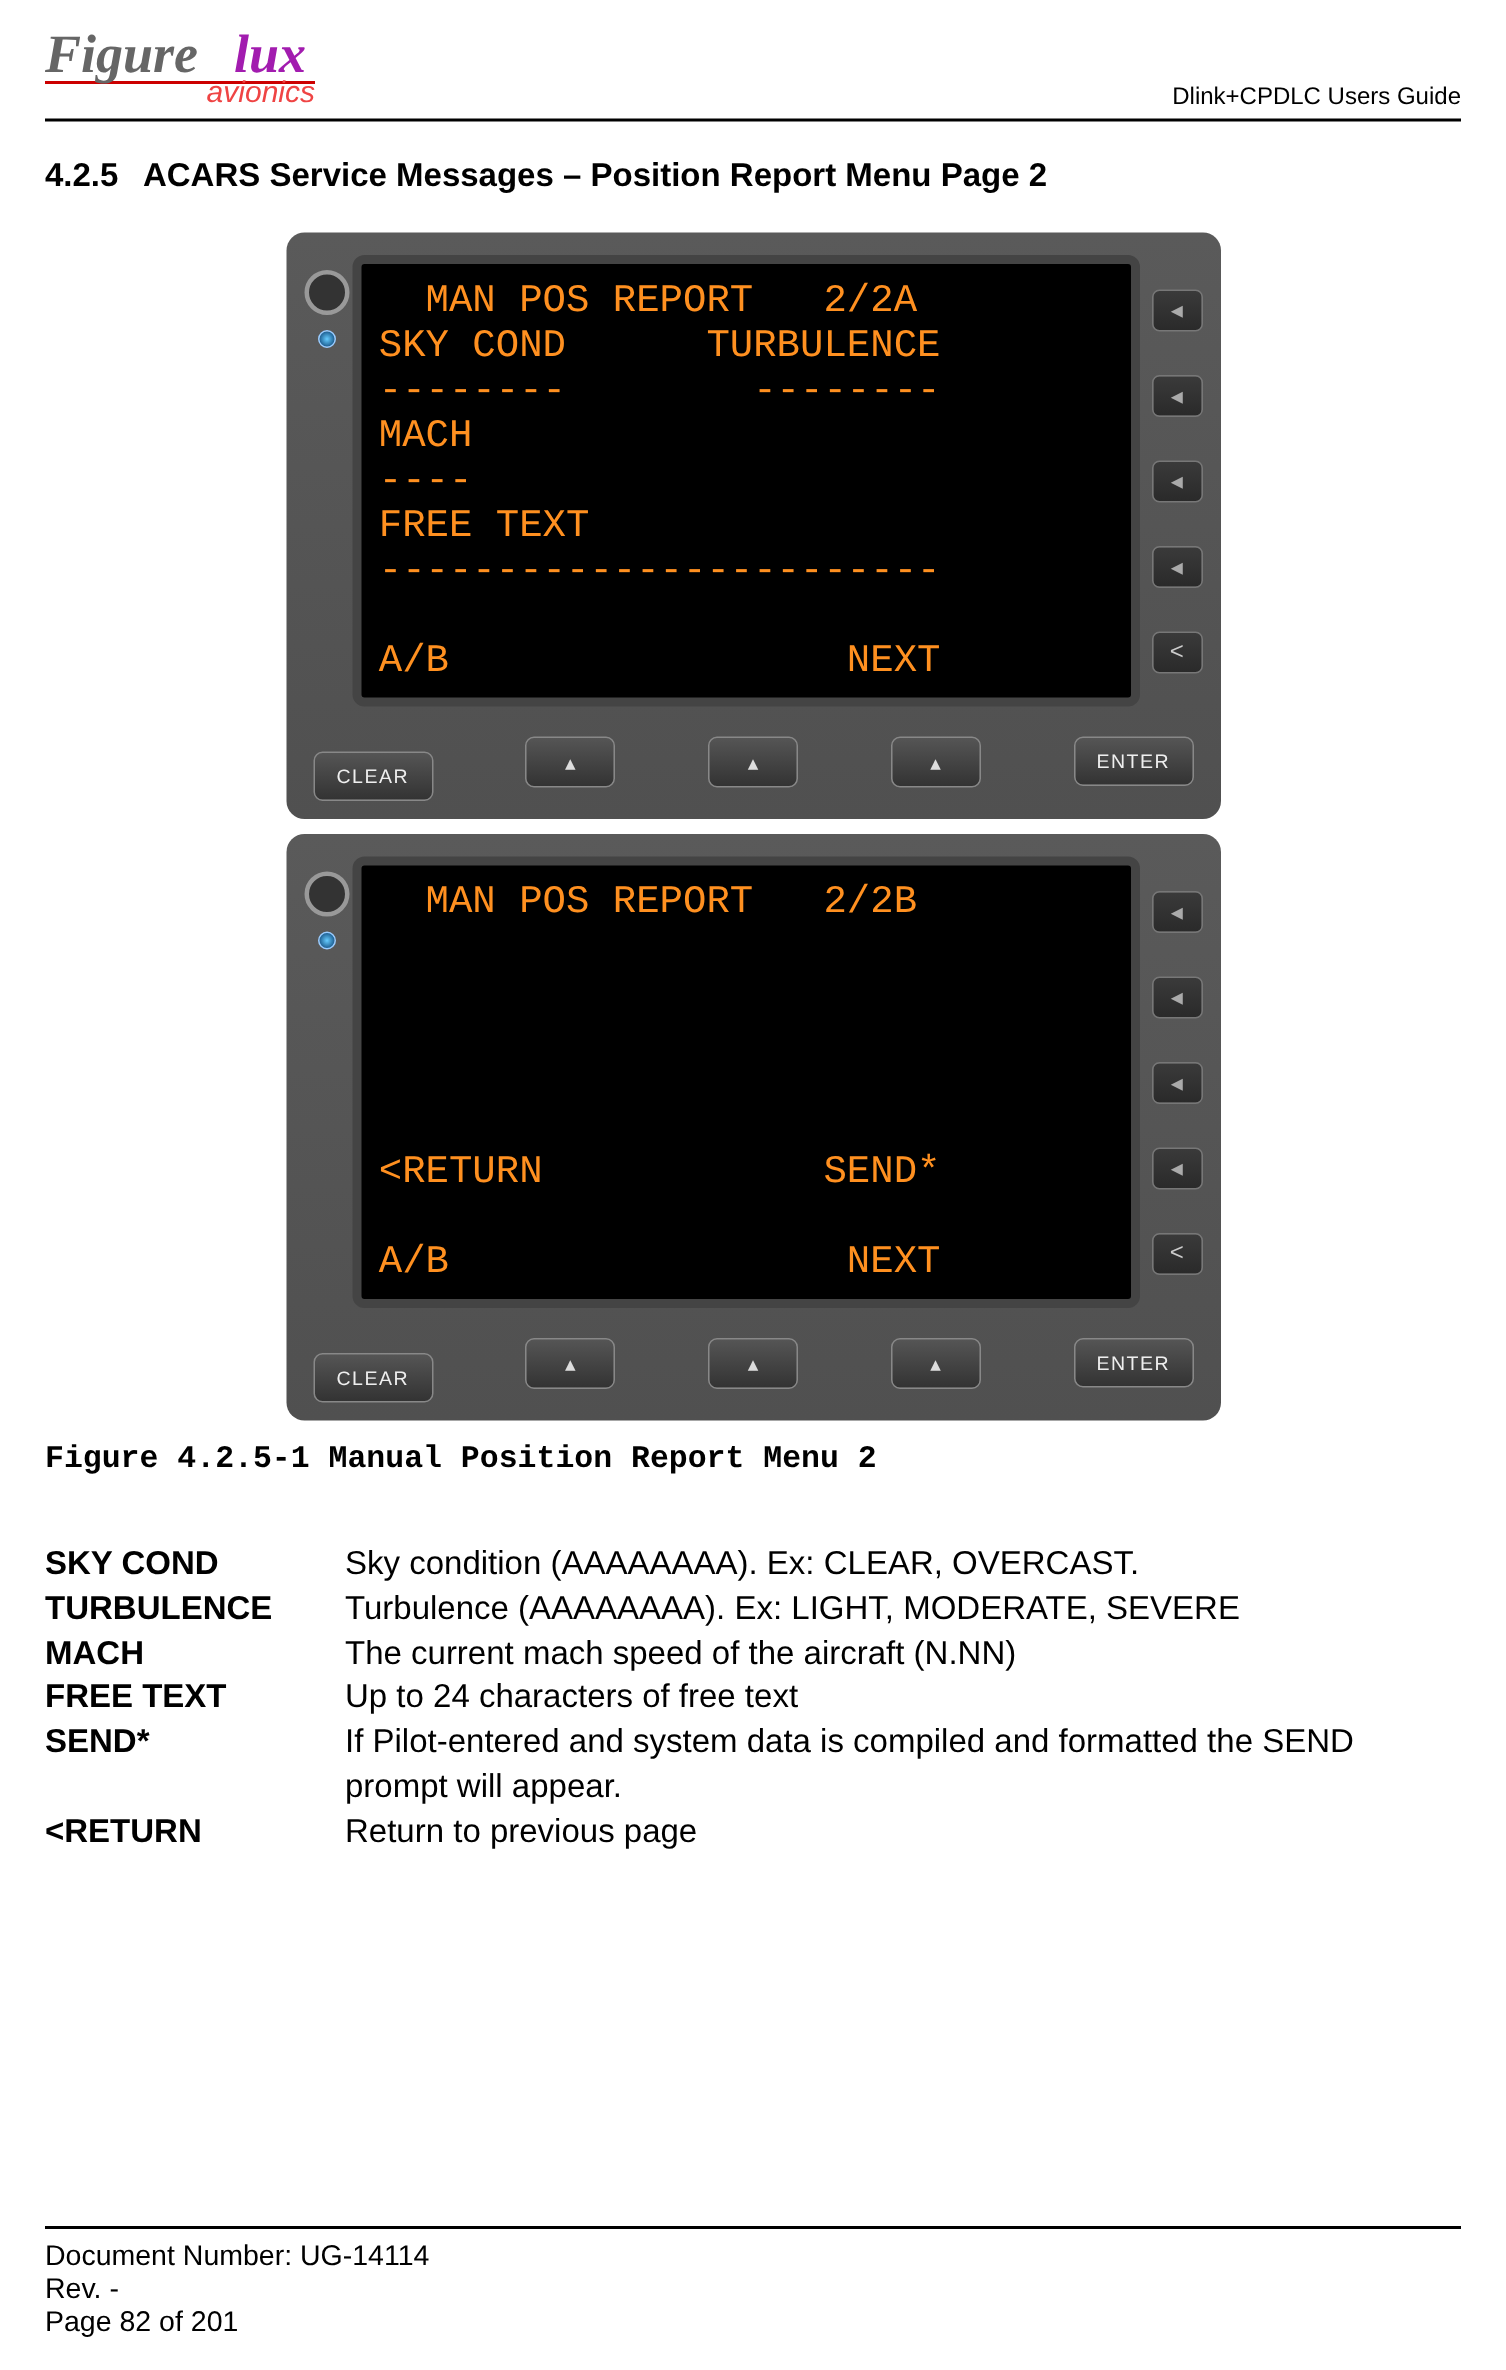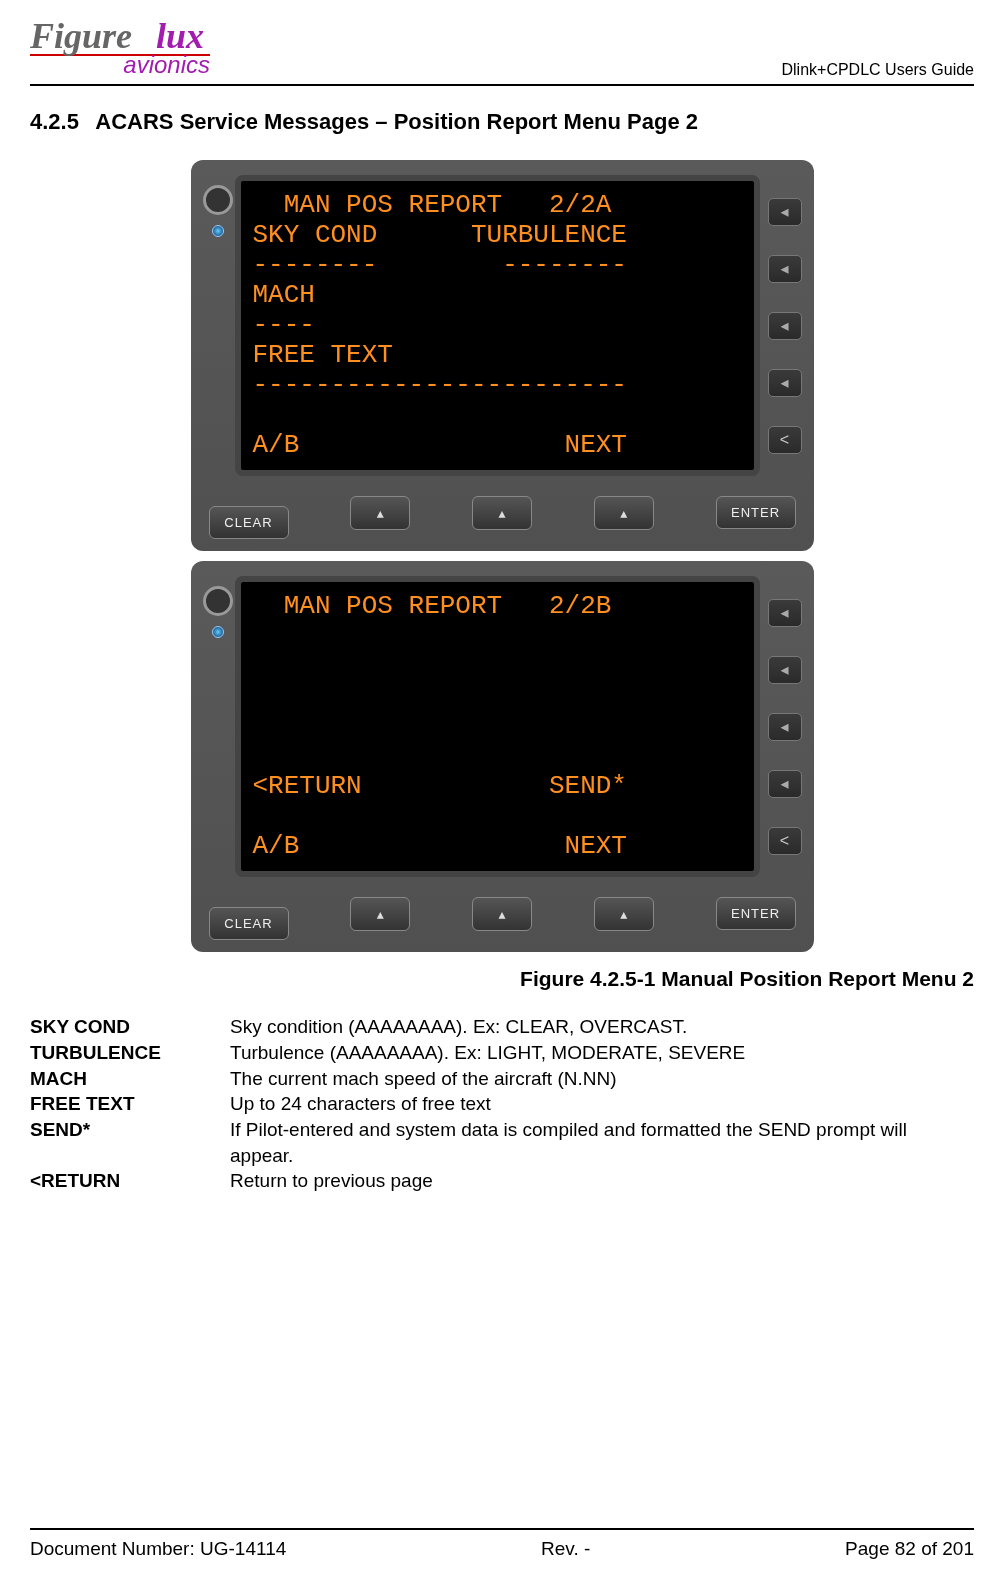--- a/index.html
+++ b/index.html
@@ -27,23 +27,23 @@
       font-style: italic;
       font-family: "Times New Roman", serif;
       color: #666;
       line-height: 0.9;
     }
     .logo .lx {
       color: #a21caf;
       margin-left: 24px;
     }
     .logo-sub {
-      color: #a21caf;
+      color: #ef4444;
       font-style: italic;
-      font-size: 24px;
+      font-size: 20px;
       text-align: right;
       margin-top: -5px;
       padding-right: 0;
     }
     .logo-line {
       height: 2px;
       background: #c00;
       width: 180px;
       margin-top: 2px;
     }
@@ -154,43 +154,45 @@
     }
     .btn-clear { width: 80px; text-align: center; letter-spacing: 1px; font-size: 13px; margin-top: 20px;}
     .btn-enter { width: 80px; text-align: center; letter-spacing: 1px; font-size: 13px;}
     .btn-arrow {
       width: 60px;
       text-align: center;
       font-size: 14px;
       color: #ddd;
     }
     .fig-caption {
-      text-align: right;
+      text-align: left;
       font-weight: bold;
       font-size: 21px;
-      margin: 10px 0 23px 0;
+      margin: 10px 0 42px 0;
+      font-family: Liberation Mono, monospace;
     }
     .def-table {
-      font-size: 19px;
+      font-size: 22px;
       line-height: 1.35;
     }
     .def-row { display: flex; }
     .def-term {
       width: 200px;
       font-weight: bold;
       flex-shrink: 0;
     }
     .def-desc { flex: 1; }
     .spacer { flex: 1; }
     .footer {
       border-top: 2px solid #000;
       padding-top: 8px;
       display: flex;
       justify-content: space-between;
       font-size: 19px;
+      flex-direction: column;
     }
   </style>
 </head>
 <body>
 
 <div class="header-row">
   <div>
     <div class="logo">
       <span>Figure</span><span class="lx">lux</span>
     </div>

